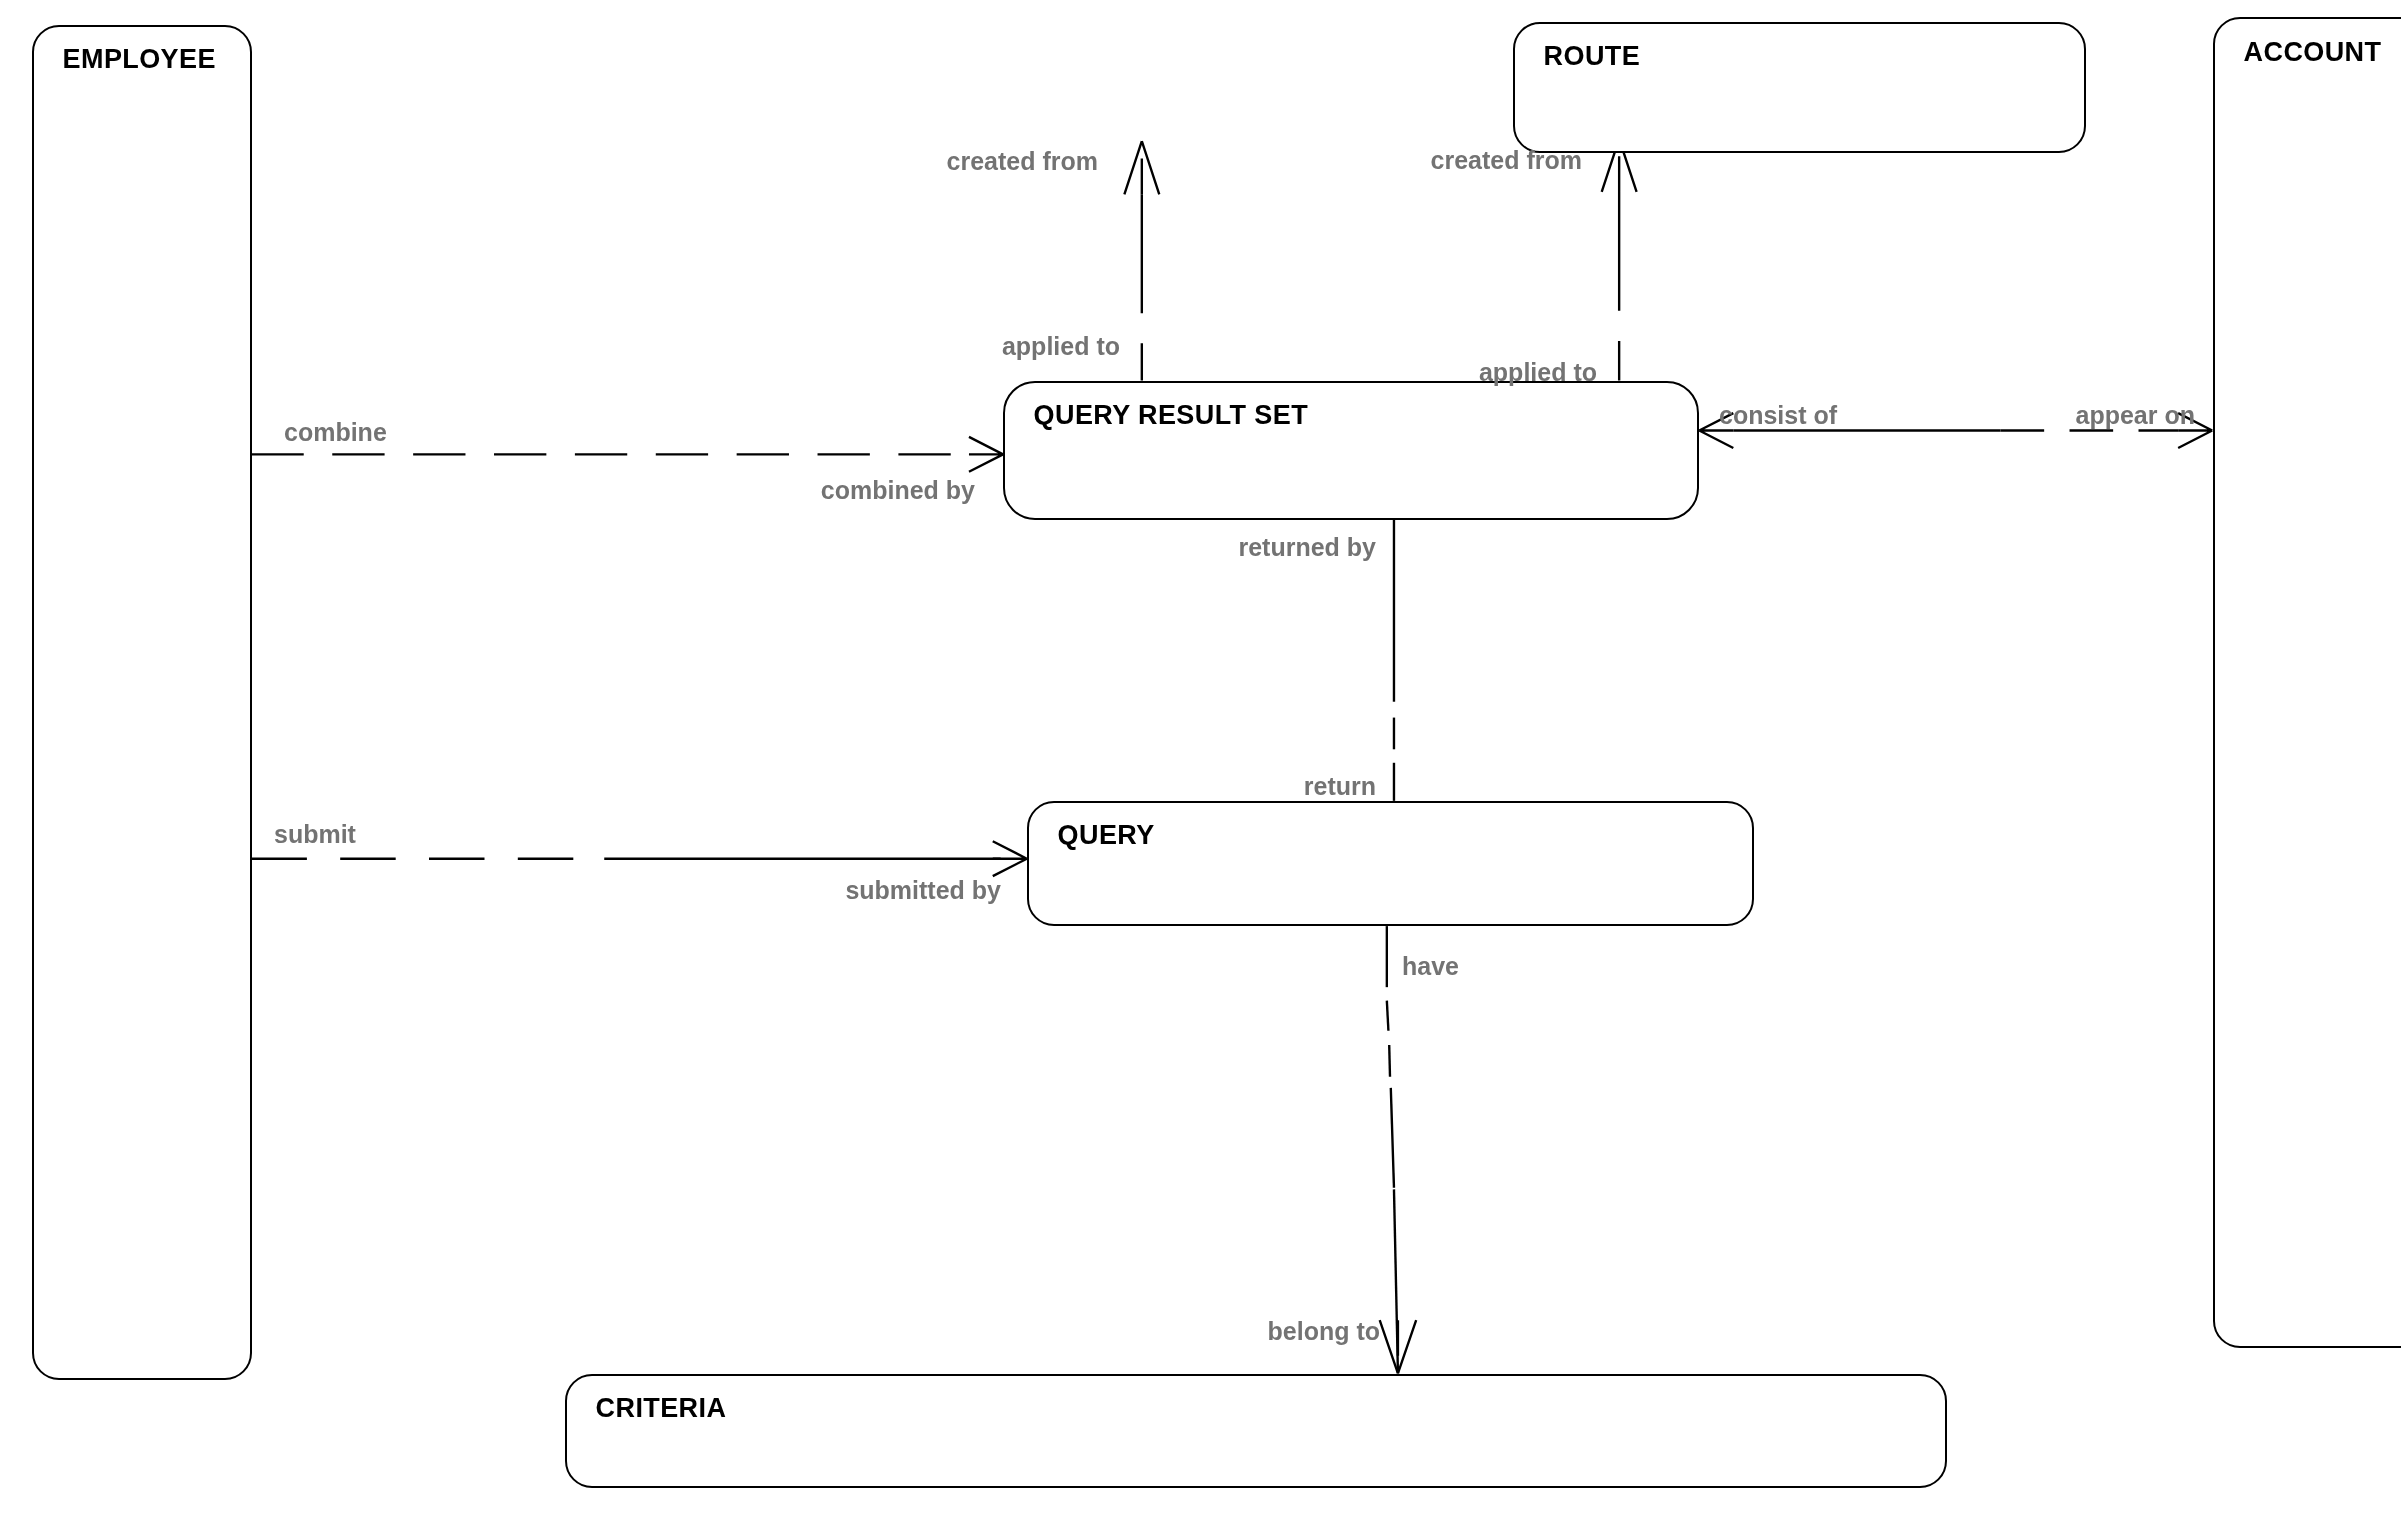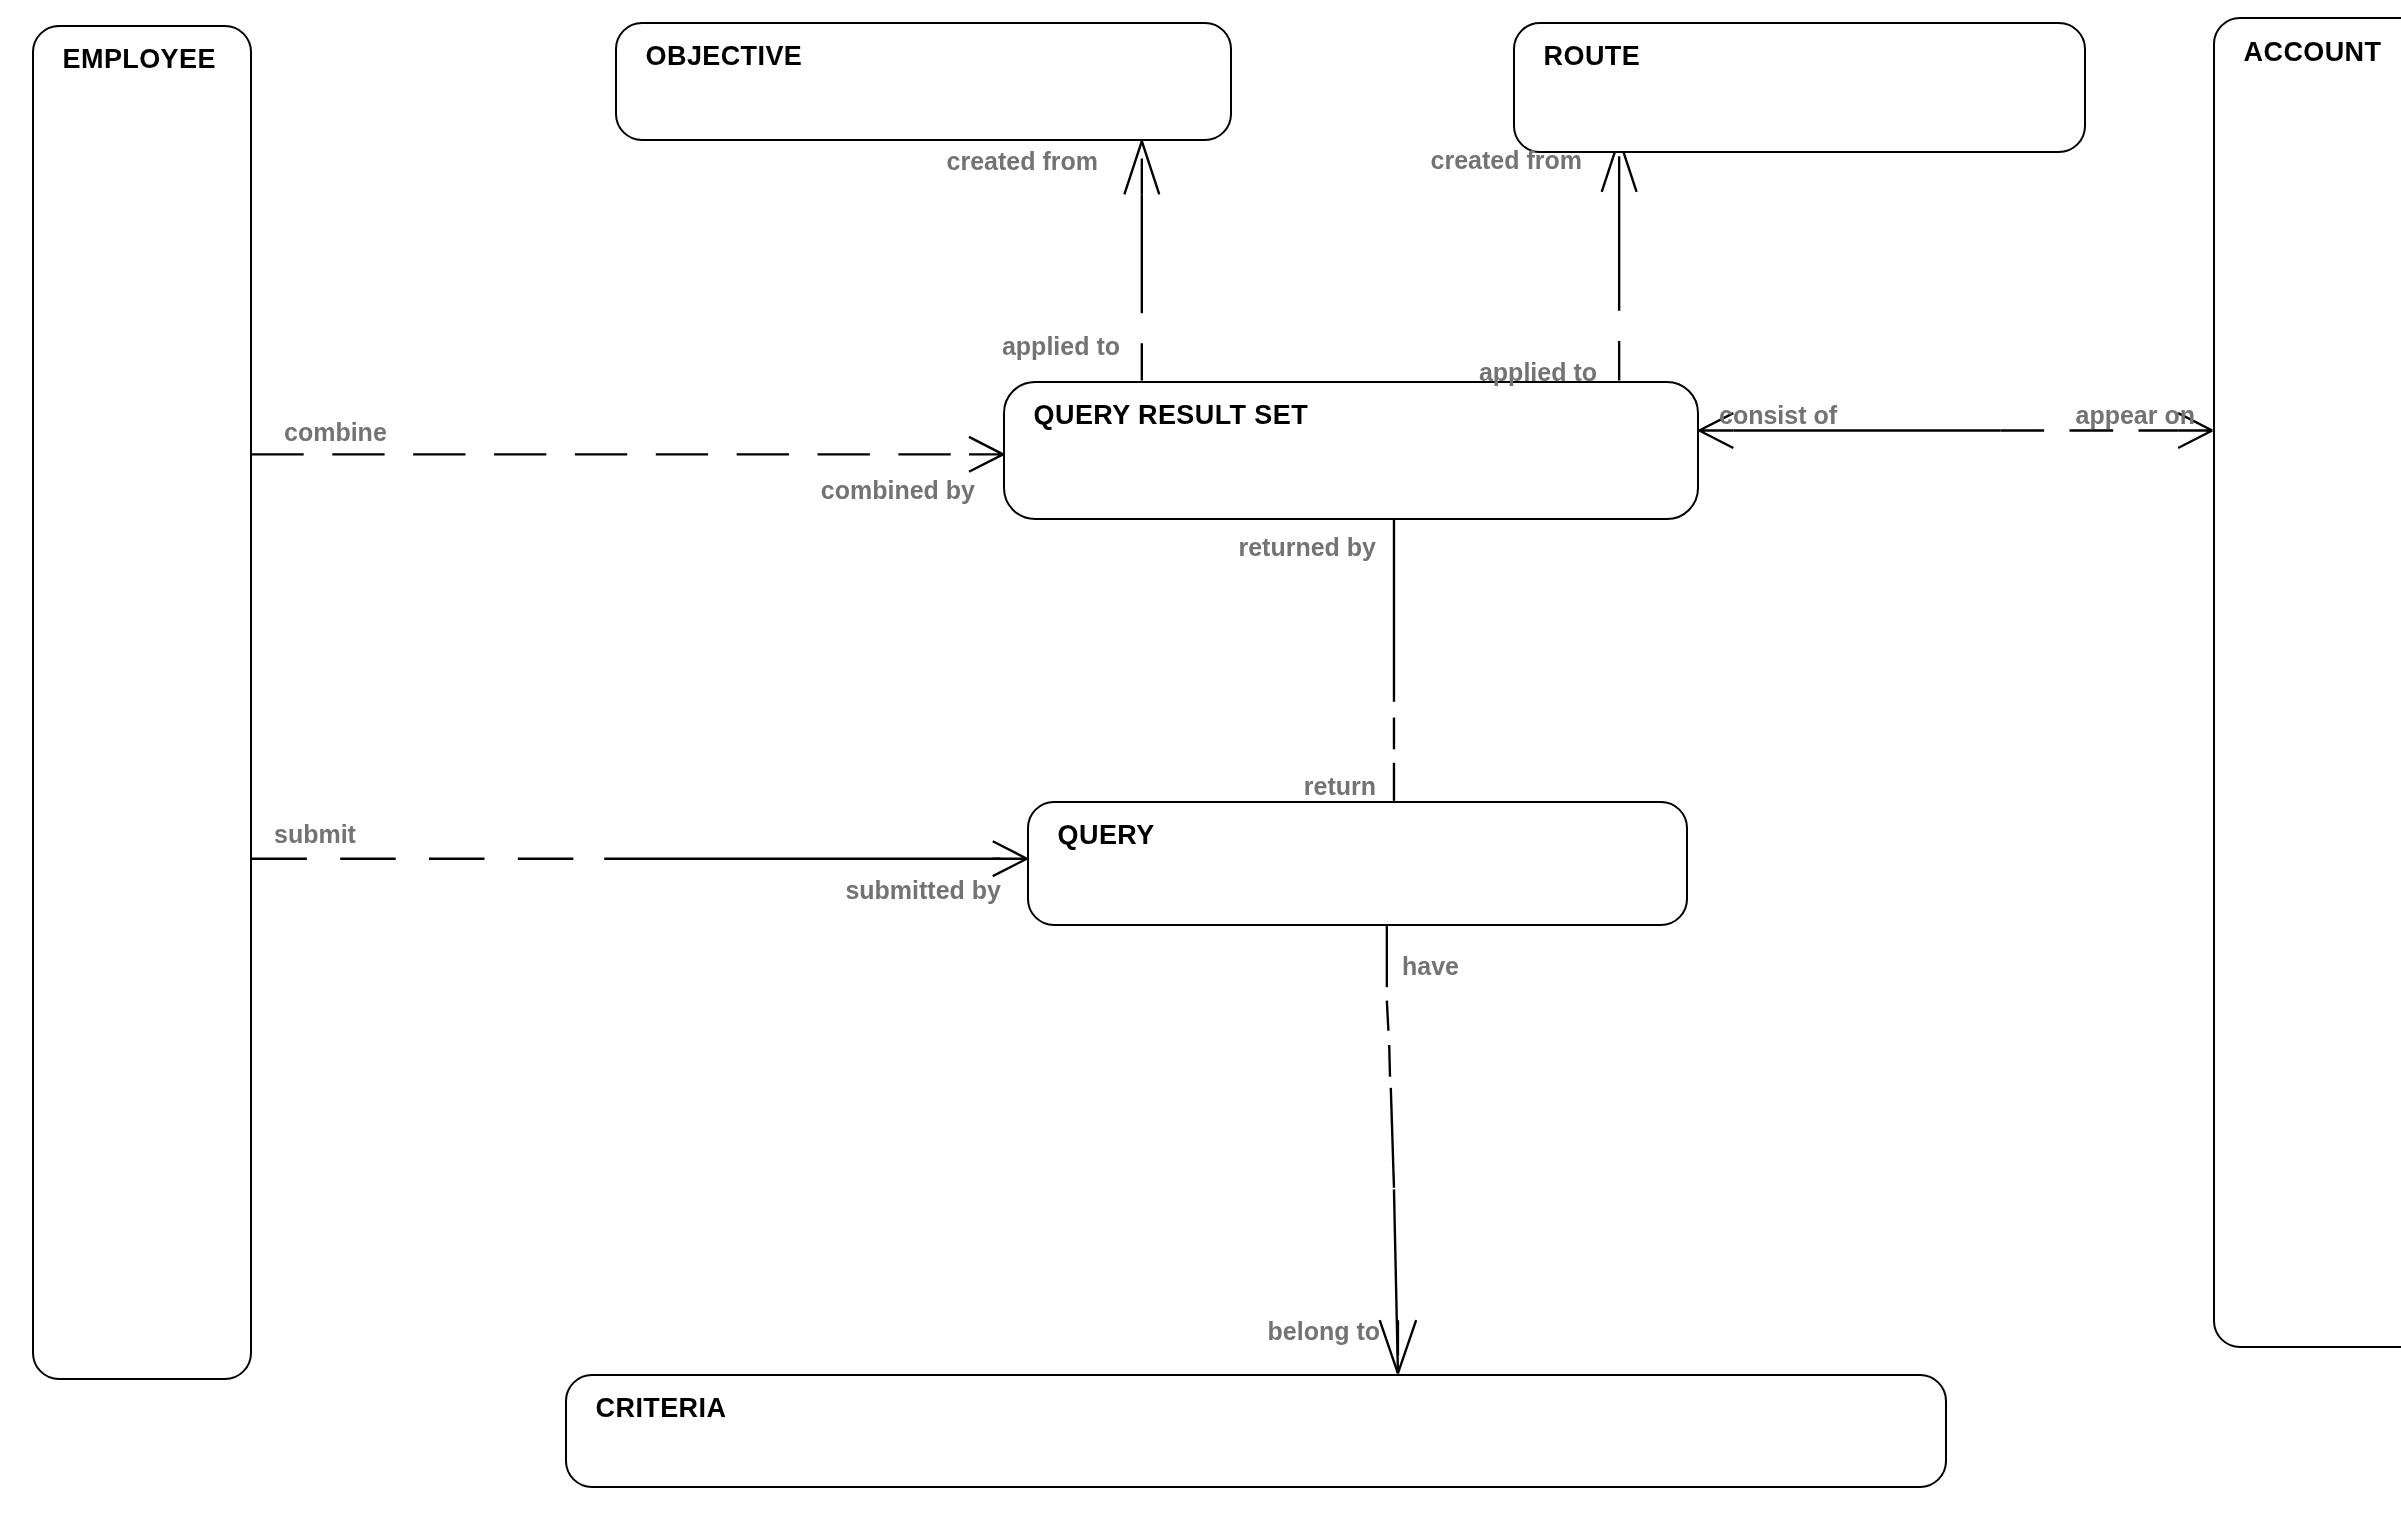--- a/index.html
+++ b/index.html
@@ -65,37 +65,34 @@
       <line x1="1754" y1="1372" x2="1758" y2="1498" stroke="#000" stroke-width="3"></line>
       <line x1="1758" y1="1500" x2="1763" y2="1732" stroke="#000" stroke-width="3"></line>
       <path d="M 1763 1732 L 1740 1665 M 1763 1732 L 1786 1665 M 1763 1710 L 1763 1665" fill="none" stroke="#000" stroke-width="3"></path>
     </g>
   </svg>
 
   <div class="entity" style="left:32px;top:25px;width:220px;height:1355px;">
     <span class="ename">EMPLOYEE</span>
   </div>
 
-  <div class="entity" style="left:615px;top:22px;width:617px;height:119px;">
-    <span class="ename">OBJECTIVE</span>
-  </div>
 
   <div class="entity" style="left:1513px;top:22px;width:573px;height:131px;text-align:center;">
     <span class="ename">ROUTE</span>
   </div>
 
   <div class="entity" style="left:2213px;top:17.4px;width:218px;height:1331px;">
     <span class="ename">ACCOUNT</span>
   </div>
 
   <div class="entity" style="left:1003px;top:381px;width:696px;height:139px;border-radius:32px;">
     <span class="ename">QUERY RESULT SET</span>
   </div>
 
-  <div class="entity" style="left:1027px;top:801px;width:661px;height:125px;">
+  <div class="entity" style="left:1027px;top:801px;width:727px;height:125px;">
     <span class="ename">QUERY</span>
   </div>
 
   <div class="entity" style="left:521px;top:1374px;width:1382px;height:114px;margin-left:44px;">
     <span class="ename">CRITERIA</span>
   </div>
 
   <span class="rlabel r" style="left:1098px;top:147px;">created from</span>
   <span class="rlabel r" style="left:1120px;top:332px;">applied to</span>
 

